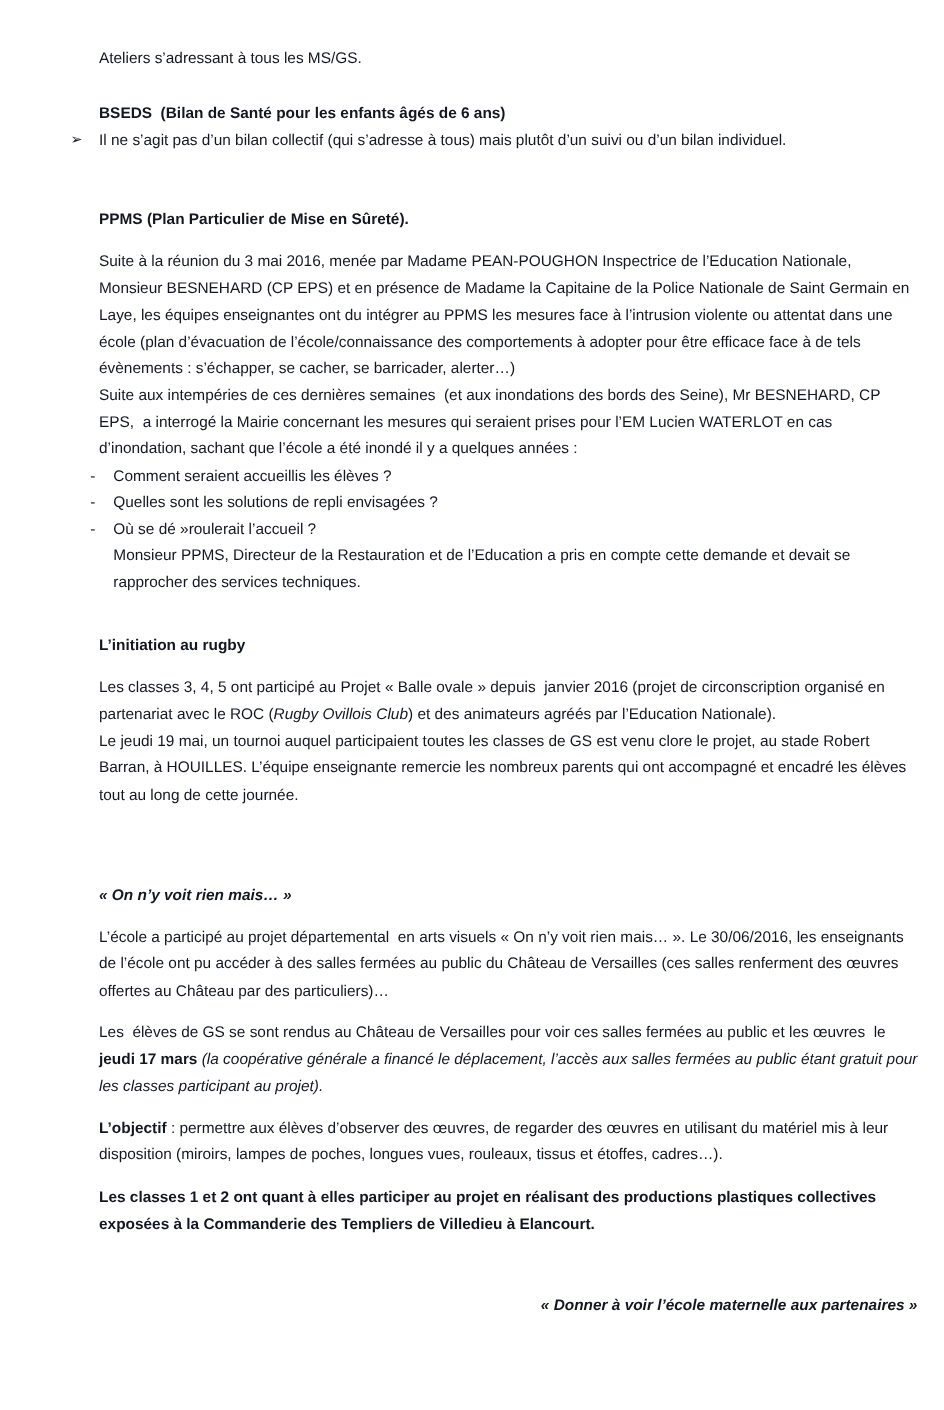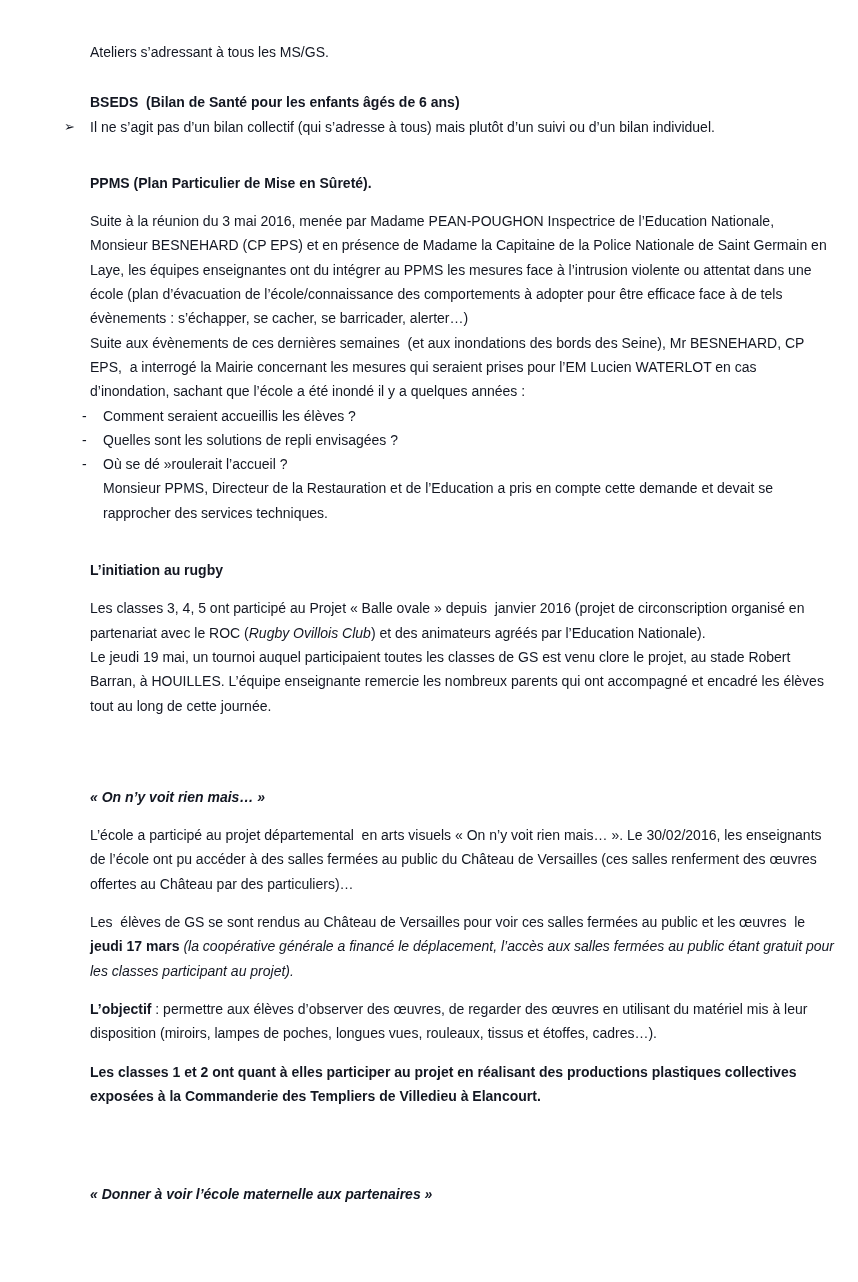--- a/index.html
+++ b/index.html
@@ -13,61 +13,61 @@
   }
   .doc { padding:40px 24px 0 90px; width:858px; }
   .doc p, .doc h2, .doc .item { white-space:pre-wrap; font-size:14px; line-height:24.3px; }
   h2 { font-weight:bold; }
   .b  { font-weight:bold; }
   .i  { font-style:italic; }
   .bi { font-weight:bold; font-style:italic; }
   .m-intro   { margin-bottom:26px; }
   .arrow-item { position:relative; }
   .arrow-bullet { position:absolute; left:-26px; top:0; font-size:13px; }
-  .h-ppms    { margin-top:32px; margin-bottom:14px; }
+  .h-ppms    { margin-top:48px; margin-bottom:14px; }
   .dash-item { position:relative; padding-left:13px; }
   .dash-bullet { position:absolute; left:-8px; top:0; }
   .followup  { padding-left:13px; }
   .h-rugby   { margin-top:33px; margin-bottom:14px; }
   .h-arts    { margin-top:67px; margin-bottom:14px; }
   .gap14     { margin-top:14px; }
-  .h-partners{ margin-top:74px; }
+  .h-partners{ margin-top:50px;text-align:right; }
 </style>
 </head>
 <body>
 
 <div class="doc">
 
   <p class="m-intro">Ateliers s’adressant à tous les MS/GS.</p>
 
   <h2>BSEDS  (Bilan de Santé pour les enfants âgés de 6 ans)</h2>
 
   <div class="item arrow-item"><span class="arrow-bullet">➢</span><span>Il ne s’agit pas d’un bilan collectif (qui s’adresse à tous) mais plutôt d’un suivi ou d’un bilan individuel.</span></div>
 
   <h2 class="h-ppms">PPMS (Plan Particulier de Mise en Sûreté).</h2>
 
   <p>Suite à la réunion du 3 mai 2016, menée par Madame PEAN-POUGHON Inspectrice de l’Education Nationale, Monsieur BESNEHARD (CP EPS) et en présence de Madame la Capitaine de la Police Nationale de Saint Germain en Laye, les équipes enseignantes ont du intégrer au PPMS les mesures face à l’intrusion violente ou attentat dans une école (plan d’évacuation de l’école/connaissance des comportements à adopter pour être efficace face à de tels évènements : s’échapper, se cacher, se barricader, alerter…)</p>
-  <p>Suite aux évènements de ces dernières semaines  (et aux inondations des bords des Seine), Mr BESNEHARD, CP EPS,  a interrogé la Mairie concernant les mesures qui seraient prises pour l’EM Lucien WATERLOT en cas d’inondation, sachant que l’école a été inondé il y a quelques années :</p>
+  <p>Suite aux intempéries de ces dernières semaines  (et aux inondations des bords des Seine), Mr BESNEHARD, CP EPS,  a interrogé la Mairie concernant les mesures qui seraient prises pour l’EM Lucien WATERLOT en cas d’inondation, sachant que l’école a été inondé il y a quelques années :</p>
 
   <div>
     <div class="item dash-item"><span class="dash-bullet">-</span><span>Comment seraient accueillis les élèves ?</span></div>
     <div class="item dash-item"><span class="dash-bullet">-</span><span>Quelles sont les solutions de repli envisagées ?</span></div>
     <div class="item dash-item"><span class="dash-bullet">-</span><span>Où se dé »roulerait l’accueil ?</span></div>
   </div>
 
   <p class="followup">Monsieur PPMS, Directeur de la Restauration et de l’Education a pris en compte cette demande et devait se rapprocher des services techniques.</p>
 
   <h2 class="h-rugby">L’initiation au rugby</h2>
 
   <p><span>Les classes 3, 4, 5 ont participé au Projet « Balle ovale » depuis  janvier 2016 (projet de circonscription organisé en partenariat avec le ROC (</span><span class="i">Rugby Ovillois Club</span><span>) et des animateurs agréés par l’Education Nationale).</span></p>
   <p>Le jeudi 19 mai, un tournoi auquel participaient toutes les classes de GS est venu clore le projet, au stade Robert Barran, à HOUILLES. L’équipe enseignante remercie les nombreux parents qui ont accompagné et encadré les élèves tout au long de cette journée.</p>
 
   <h2 class="h-arts bi">« On n’y voit rien mais… »</h2>
 
-  <p>L’école a participé au projet départemental  en arts visuels « On n’y voit rien mais… ». Le 30/02/2016, les enseignants de l’école ont pu accéder à des salles fermées au public du Château de Versailles (ces salles renferment des œuvres offertes au Château par des particuliers)…</p>
+  <p>L’école a participé au projet départemental  en arts visuels « On n’y voit rien mais… ». Le 30/06/2016, les enseignants de l’école ont pu accéder à des salles fermées au public du Château de Versailles (ces salles renferment des œuvres offertes au Château par des particuliers)…</p>
 
   <p class="gap14"><span>Les  élèves de GS se sont rendus au Château de Versailles pour voir ces salles fermées au public et les œuvres  le </span><span class="b">jeudi 17 mars </span><span class="i">(la coopérative générale a financé le déplacement, l’accès aux salles fermées au public étant gratuit pour les classes participant au projet).</span></p>
 
   <p class="gap14"><span class="b">L’objectif</span><span> : permettre aux élèves d’observer des œuvres, de regarder des œuvres en utilisant du matériel mis à leur disposition (miroirs, lampes de poches, longues vues, rouleaux, tissus et étoffes, cadres…).</span></p>
 
   <p class="gap14 b">Les classes 1 et 2 ont quant à elles participer au projet en réalisant des productions plastiques collectives exposées à la Commanderie des Templiers de Villedieu à Elancourt.</p>
 
   <h2 class="h-partners bi">« Donner à voir l’école maternelle aux partenaires »</h2>
 
 </div>

